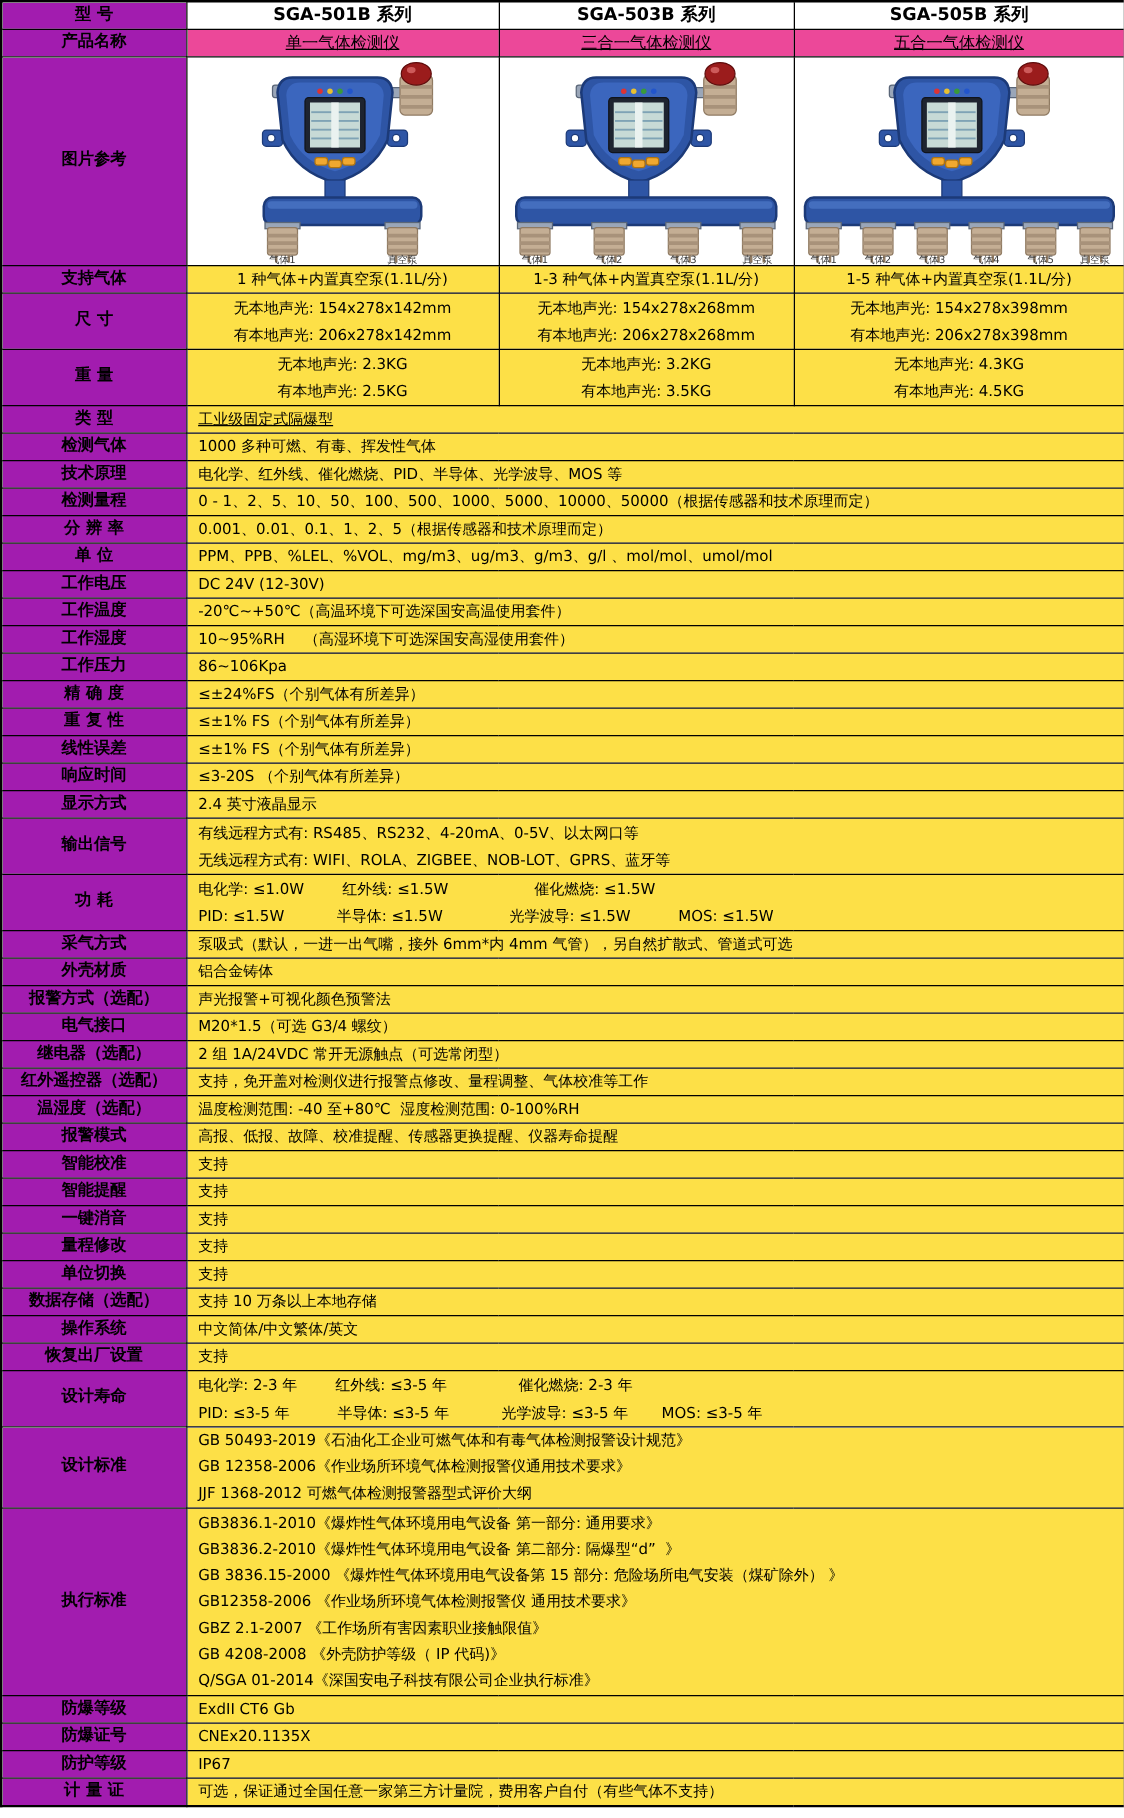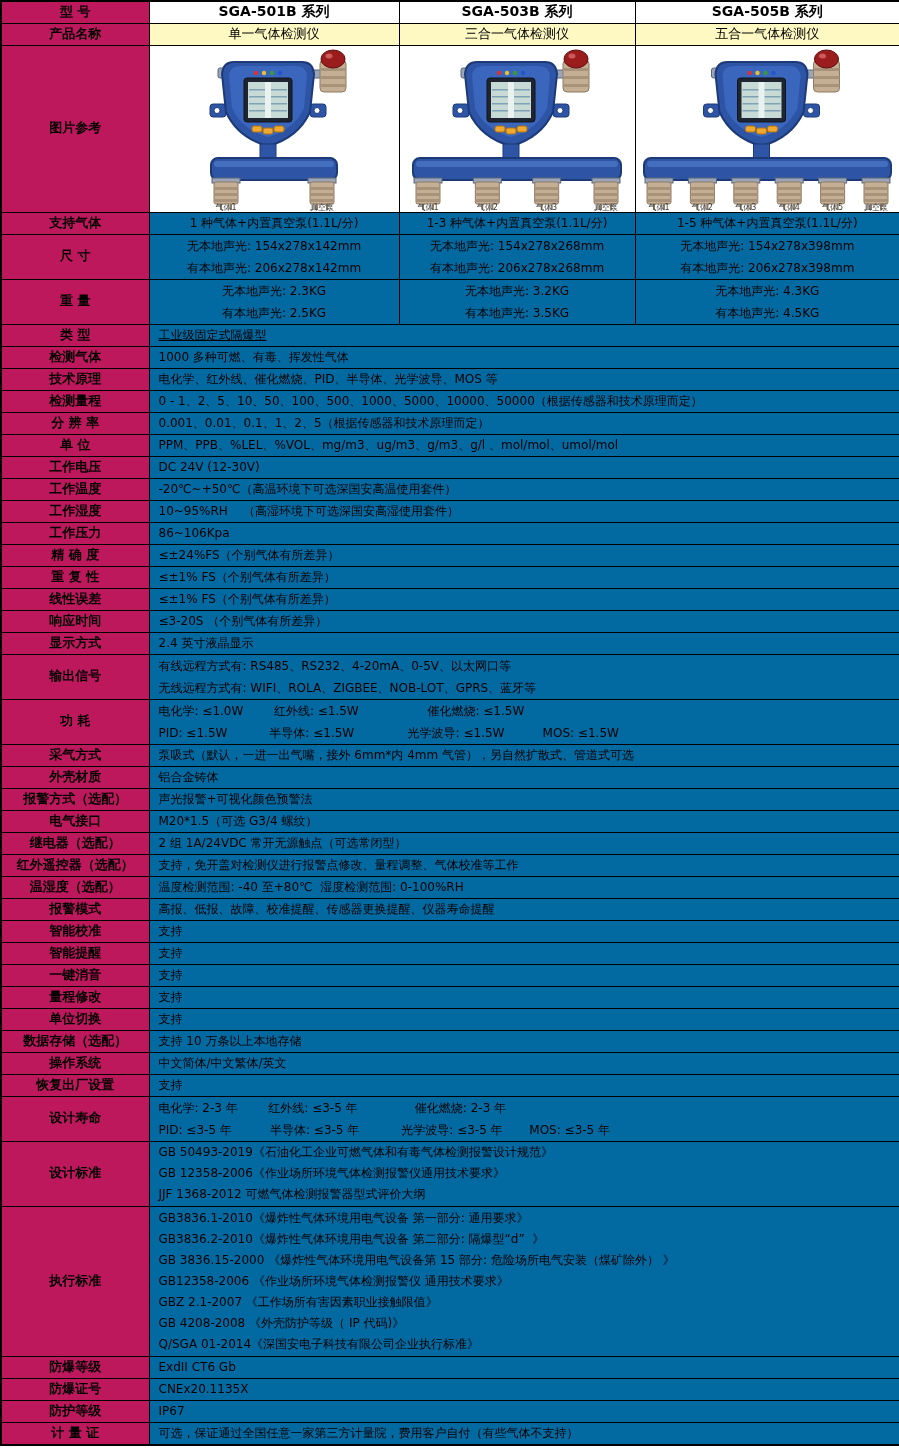--- a/index.html
+++ b/index.html
@@ -1,23 +1,23 @@
 <!DOCTYPE html>
 <html><head>
 <meta charset="utf-8">
 <style>
   html,body{margin:0;padding:0;background:#fff;}
   body{width:899px;font-family:"DejaVu Sans","Liberation Sans",sans-serif;color:#000;}
   table{border-collapse:collapse;table-layout:fixed;width:899px;border:2px solid #000;}
   td{border:1px solid #000;padding:0;vertical-align:middle;overflow:hidden;}
-  td.lbl{background:#be185d;text-align:center;font-weight:bold;font-size:13px;line-height:1.15;padding:0 2px;}
+  td.lbl{background:#a21caf;text-align:center;font-weight:bold;font-size:13px;line-height:1.15;padding:0 2px;}
   td.model{background:#FFFFFF;text-align:center;font-weight:bold;font-size:14px;}
-  td.product{background:#fef9c3;text-align:center;font-size:13px;}
+  td.product{background:#ec4899;text-align:center;font-size:13px;text-decoration:underline;}
   td.imgcell{background:#FFFFFF;text-align:right;vertical-align:middle;}
-  td.val{background:#0369a1;font-size:12px;}
+  td.val{background:#fde047;font-size:12px;}
   td.val .line{white-space:pre-wrap;line-height:21px;padding:0 2px 0 9px;text-align:left;}
   td.val.center .line{text-align:center;padding:0 2px;}
   td.val .line.u{text-decoration:underline;}
   td.val.twoline .line{line-height:22px;}
   svg{display:block;margin:0 auto;}
 </style>
 </head>
 <body>
 
 <table>

